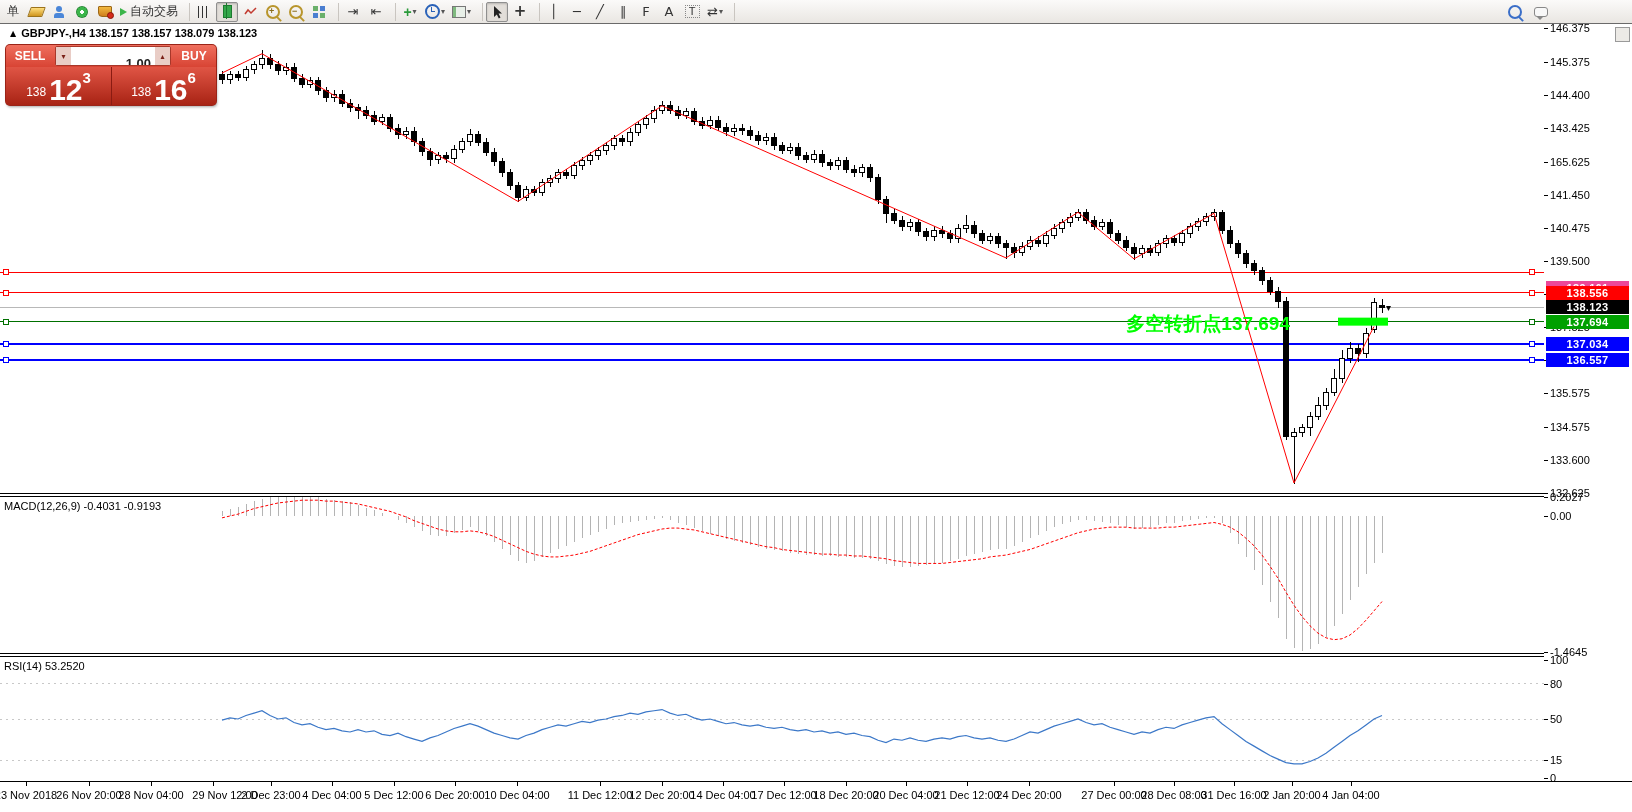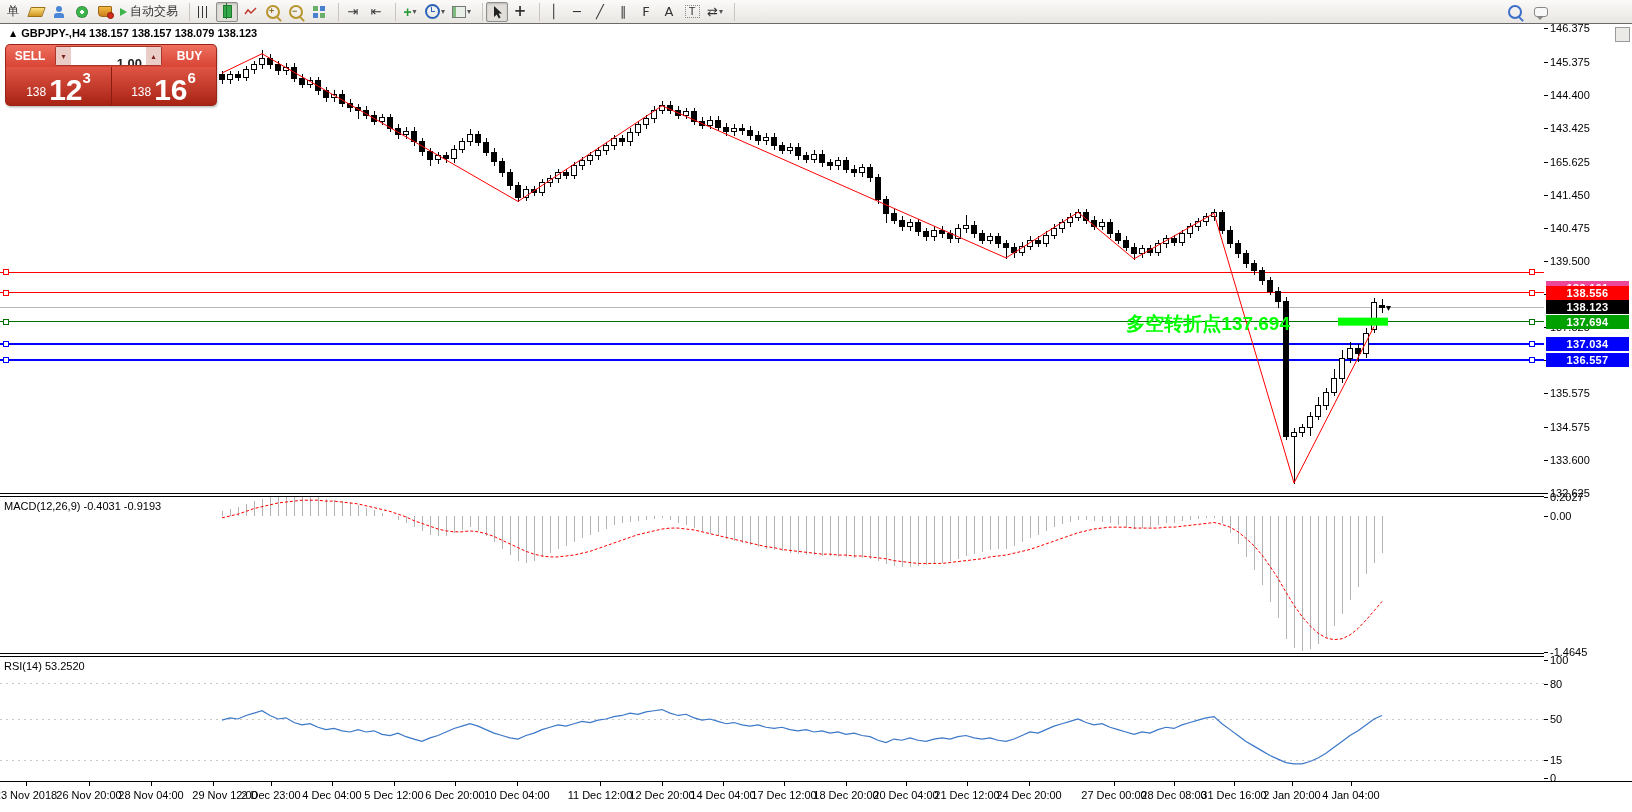--- a/index.html
+++ b/index.html
@@ -794,21 +794,21 @@
   </div>
 
   <div id="trade">
     <div class="row1">
       <button class="obtn">SELL</button>
       <div class="vol">
         <span class="step">▾</span>
         <input class="volv" value="1.00" style="">
         <span class="step">▴</span>
       </div>
-      <button class="obtn" style="width:53px;">BUY</button>
+      <button class="obtn" style="width:44px;">BUY</button>
     </div>
     <div class="row2">
       <div class="px">
         <span class="sm">138</span>
         <span class="bgn">12</span>
         <span class="sup">3</span>
       </div>
       <div class="px">
         <span class="sm">138</span>
         <span class="bgn">16</span>

